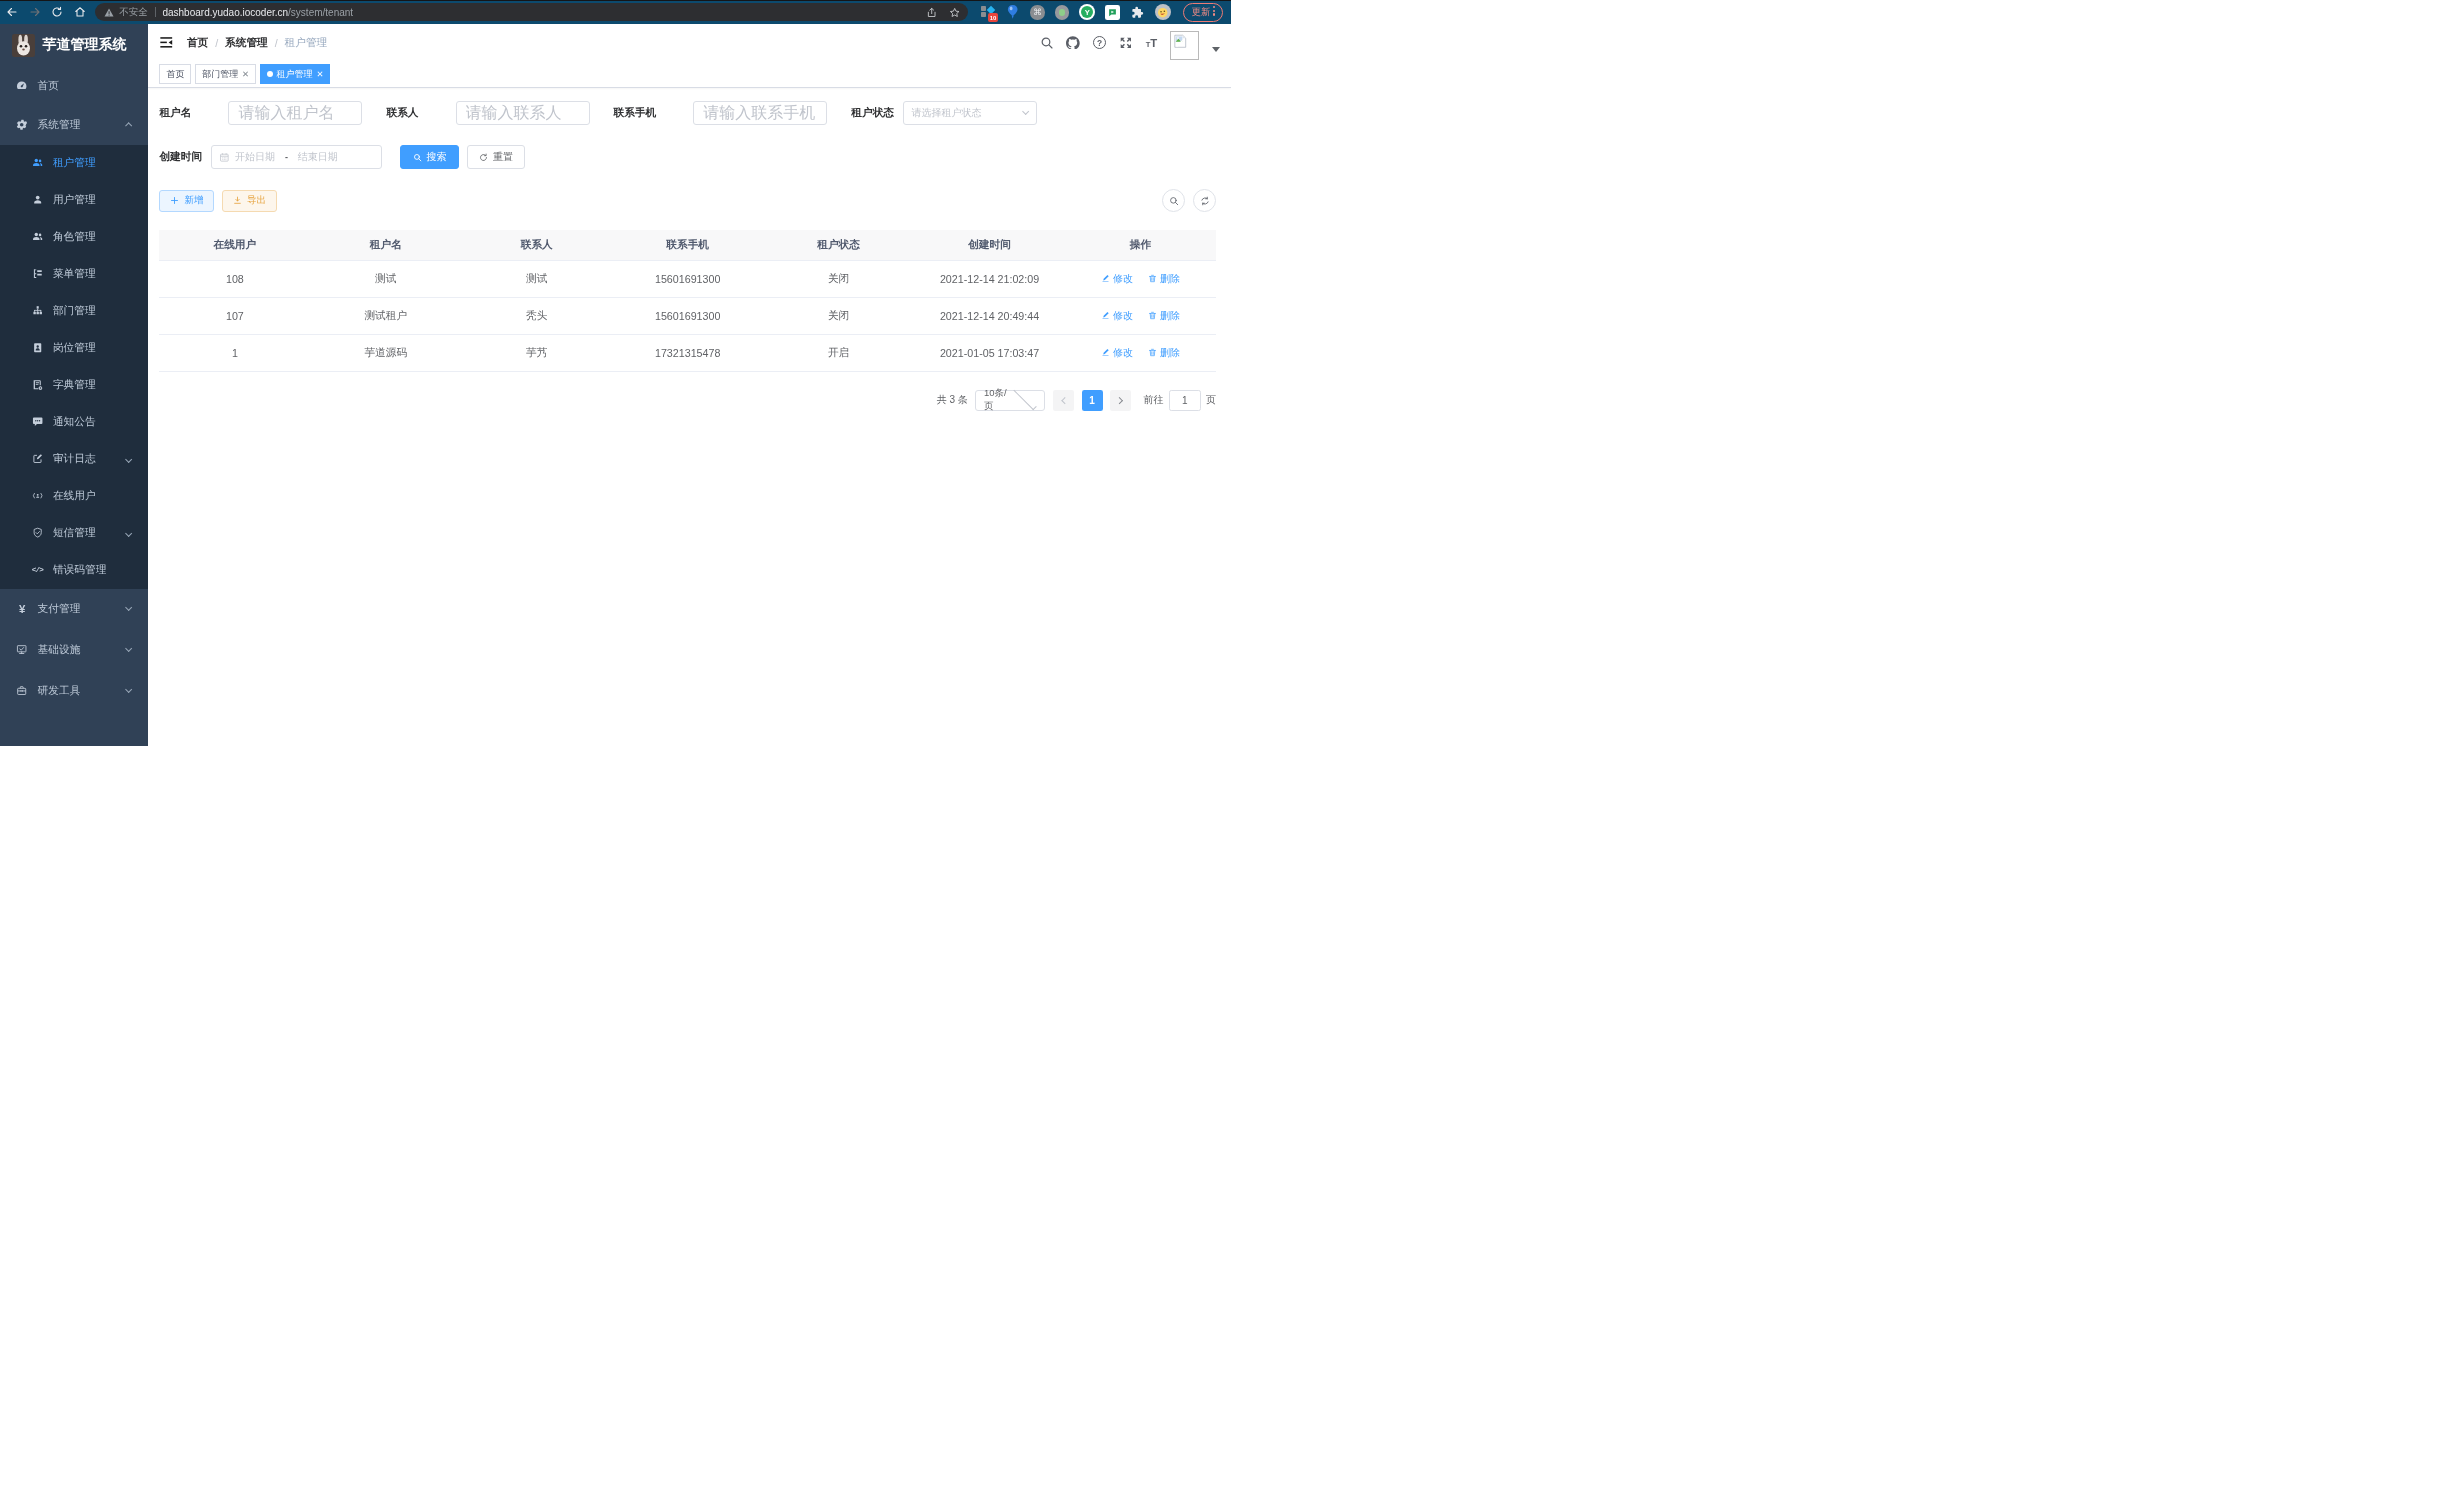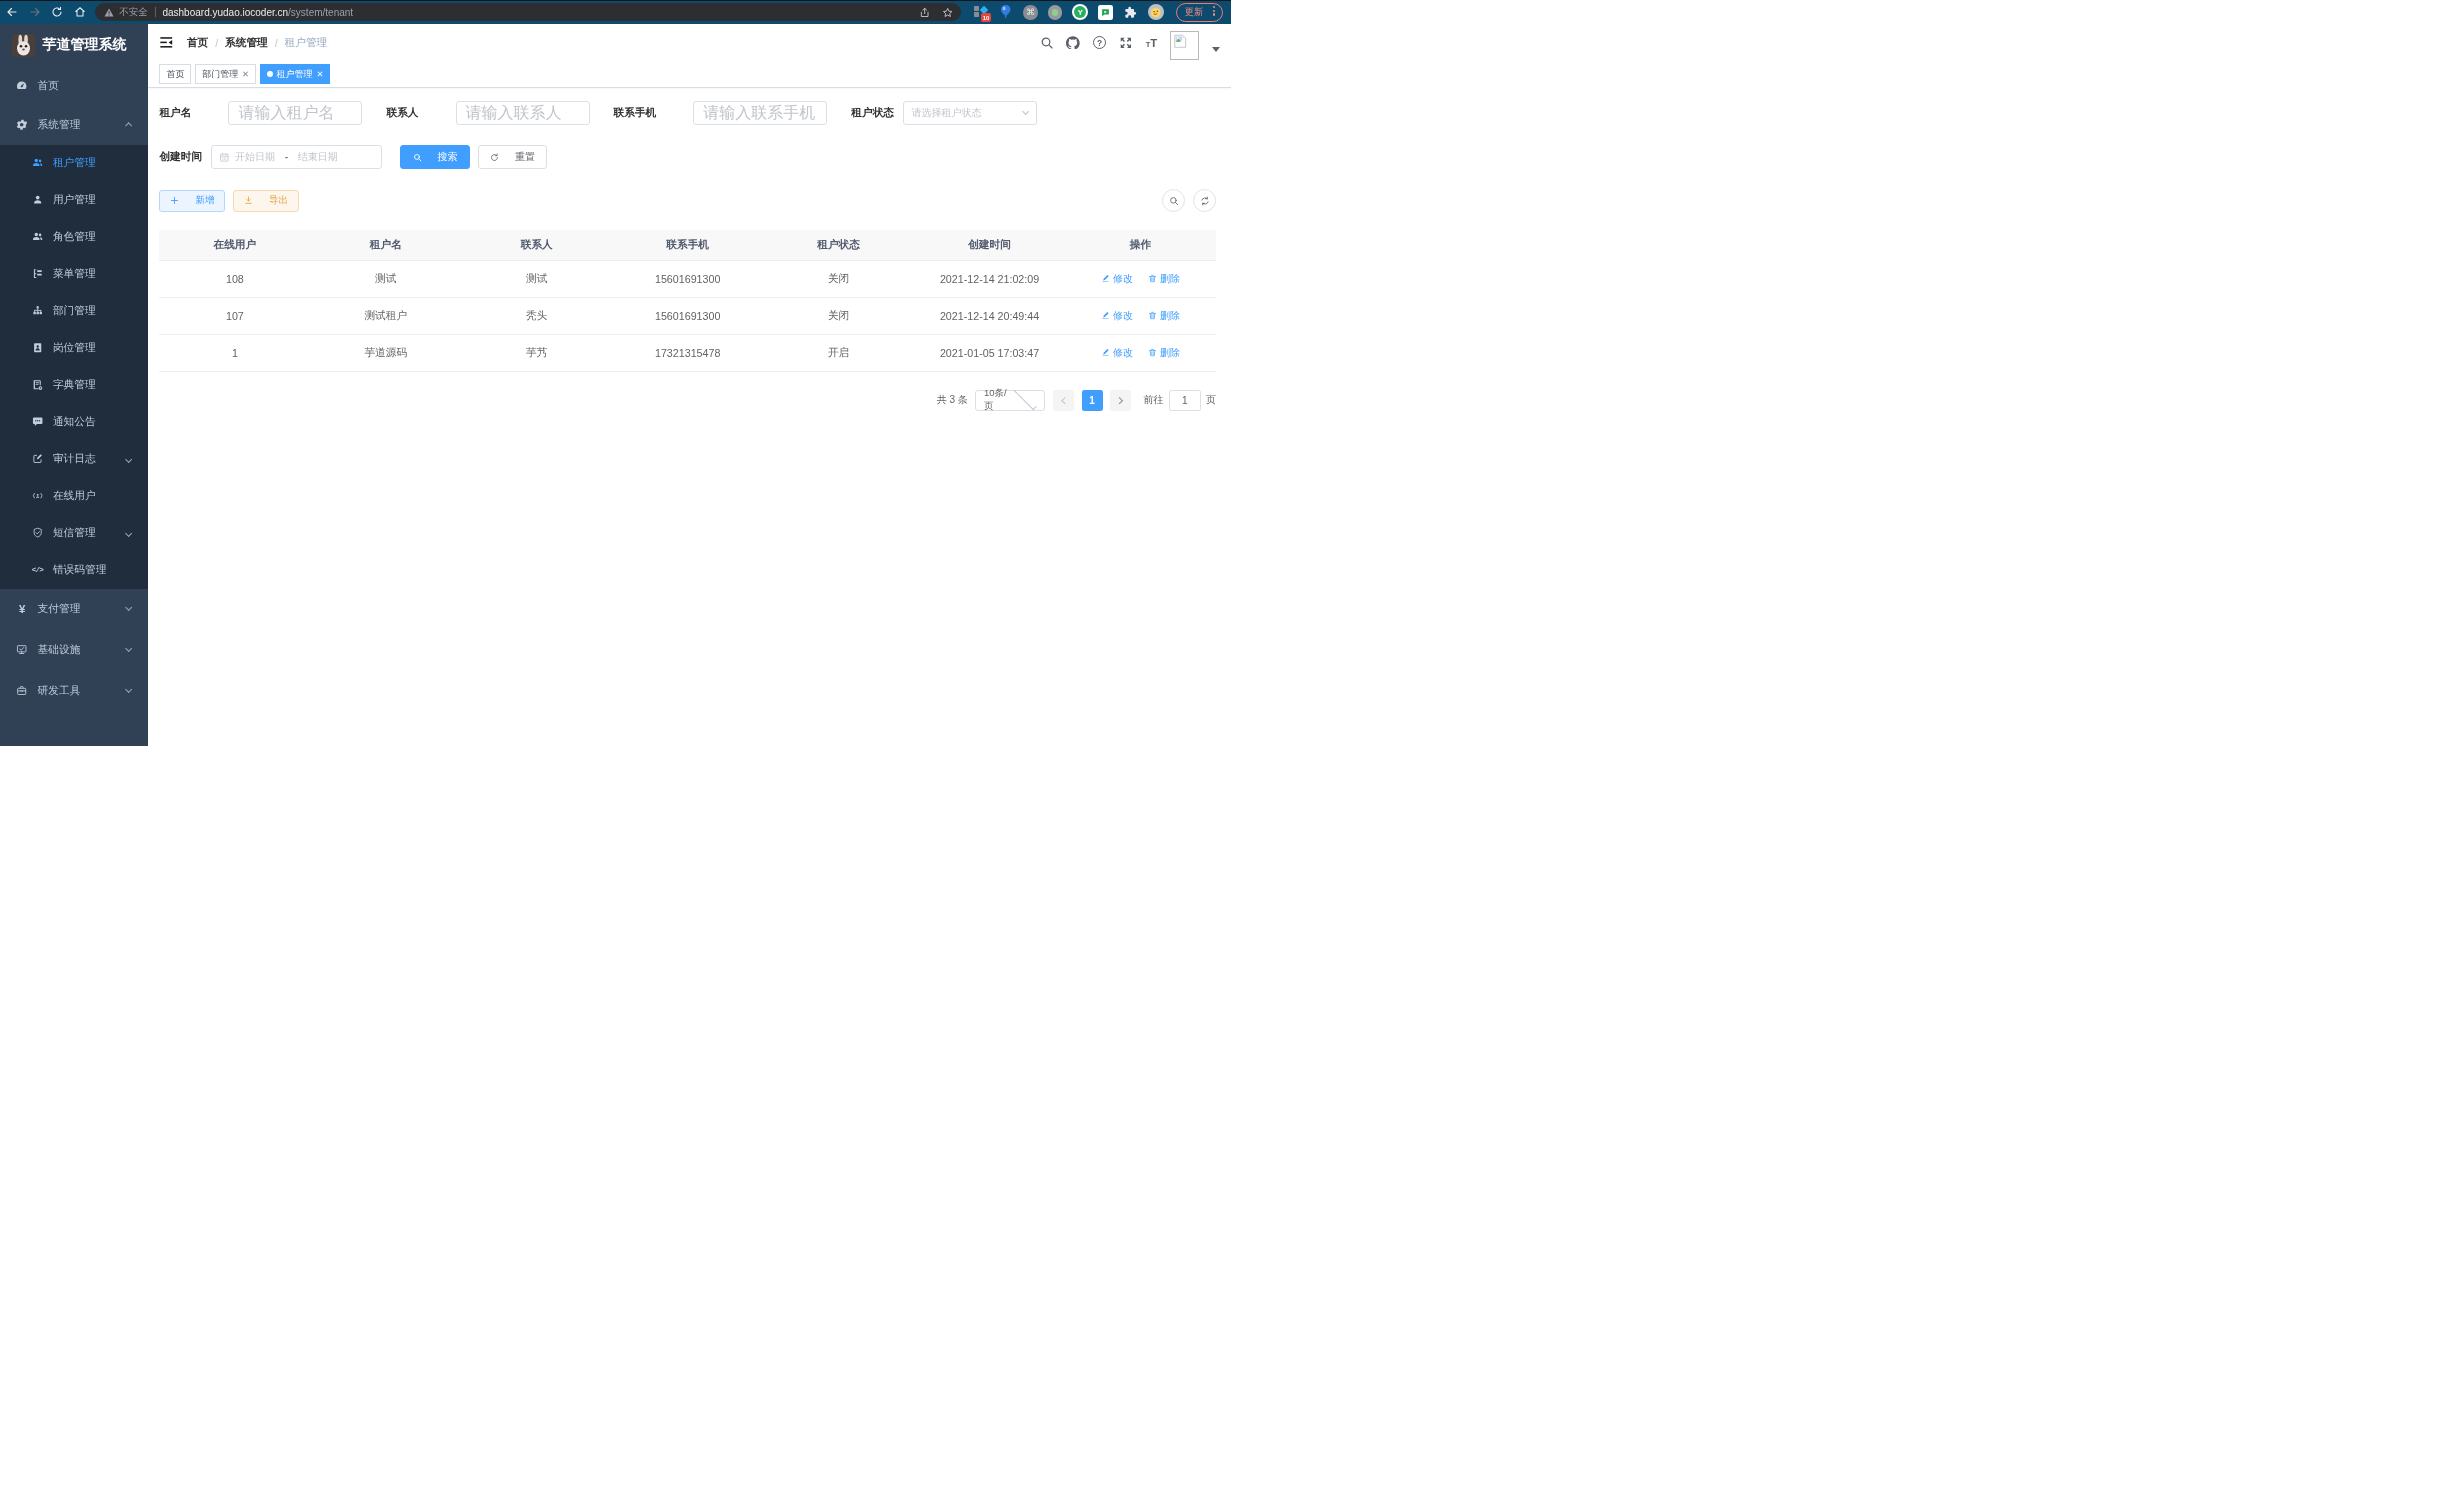--- a/index.html
+++ b/index.html
@@ -18,21 +18,21 @@
   .url { font-size:10px; color:#e8eaed; white-space:nowrap; overflow:hidden; }
   .url .path { color:#9aa0a6; }
   .omni-right { margin-left:auto; display:flex; align-items:center; gap:12px; }
   .omni-ico { width:11.4px; height:11.4px; color:#c7cacd; }
   .ext-area { display:flex; align-items:center; gap:10px; margin:0 10.7px 0 12px; }
   .ext { position:relative; width:15px; height:15px; display:flex; align-items:center; justify-content:center; }
   .ext-badge { position:absolute; right:-3px; bottom:-2.3px; background:#e8453c; color:#fff; font-size:6px; line-height:1; padding:1.5px 1.9px; border-radius:1.9px; font-weight:700; }
   .sq { position:absolute; width:4.6px; height:4.6px; background:#8a8d91; border-radius:0.8px; }
   .diamond { position:absolute; width:6px; height:6px; background:#27b3f0; transform:rotate(45deg); right:0.8px; top:2.3px; }
   .circ { border-radius:50%; display:flex; align-items:center; justify-content:center; }
-  .update-pill { display:flex; gap:9px; border:1.5px solid #ee7b74; border-radius:10.7px; color:#f08b84; font-size:9.5px; padding:2.3px 7.6px; margin-left:1.5px; white-space:nowrap; }
+  .update-pill { display:flex; gap:2px; border:1.5px solid #ee7b74; border-radius:10.7px; color:#f08b84; font-size:9.5px; padding:2.3px 7.6px; margin-left:1.5px; white-space:nowrap; }
   .kebab { display:flex; flex-direction:column; gap:1.5px; }
   .kebab i { width:2.3px; height:2.3px; background:#f08b84; border-radius:50%; }
 
   
   .app { display:flex; height:722px; }
 
   
   .sidebar { width:148px; background:#304156; flex:none; color:#bfcbd9; font-size:10.7px; }
   .logo-row { height:43px; display:flex; align-items:center; padding-left:12px; gap:7.6px; }
   .logo-img { width:23px; height:23px; border-radius:2.3px; overflow:hidden; flex:none; }
@@ -84,21 +84,21 @@
   .f-input input { width:134px; height:24px; border:0.8px solid #dcdfe6; border-radius:3px; padding:0 9px; font-size:16px; color:#606266; outline:none; font-family:inherit;margin-left:28px; }
   input::placeholder { color:#c0c4cc; }
   .f-gap { width:24px; flex:none; }
   .select-box { width:134px; height:24px; border:0.8px solid #dcdfe6; border-radius:3px; display:flex; align-items:center; padding:0 7.6px; cursor:pointer; }
   .select-box .ph { color:#c0c4cc; font-size:10px; flex:1; }
   .sel-chev { width:5.3px; height:5.3px; border-right:1px solid #c0c4cc; border-bottom:1px solid #c0c4cc; transform:rotate(45deg); margin-top:-2.3px; }
   .date-range { width:171px; height:24px; border:0.8px solid #dcdfe6; border-radius:3px; display:flex; align-items:center; padding:0 6.9px; gap:5.3px; }
   .cal-ico { width:10.7px; height:10.7px; color:#c0c4cc; flex:none; }
   .date-ph { color:#c0c4cc; font-size:10px; }
   .date-sep { color:#606266; font-weight:700; font-size:9px; padding:0 4.6px; }
-  .btn { display:inline-flex; align-items:center; justify-content:center; gap:16px; height:24px; border-radius:3px; font-size:10px; cursor:pointer; padding:0 11.4px; border:0.8px solid #dcdfe6; background:#fff; color:#606266; white-space:nowrap; }
+  .btn { display:inline-flex; align-items:center; justify-content:center; gap:5px; height:24px; border-radius:3px; font-size:10px; cursor:pointer; padding:0 11.4px; border:0.8px solid #dcdfe6; background:#fff; color:#606266; white-space:nowrap; }
   .btn svg { width:9px; height:9px; }
   .btn.primary { background:#409eff; border-color:#409eff; color:#fff; margin-left:18px; }
   .btn.default { margin-left:7.6px; }
   .btn.sm { height:22px; padding:0 10px; font-size:9.5px; }
   .btn.plain-primary { background:#ecf5ff; border-color:#b3d8ff; color:#409eff; }
   .btn.plain-warning { background:#fdf6ec; border-color:#f5dab1; color:#e6a23c; margin-left:7.6px; }
 
   .toolbar-row { display:flex; align-items:center; margin-bottom:18px; }
   .mini-btns { margin-left:auto; display:flex; gap:7.6px; }
   .mini-btn { width:23px; height:23px; border:0.8px solid #e0e3e9; border-radius:50%; background:#fff; display:flex; align-items:center; justify-content:center; color:#5a5e66; cursor:pointer; }

